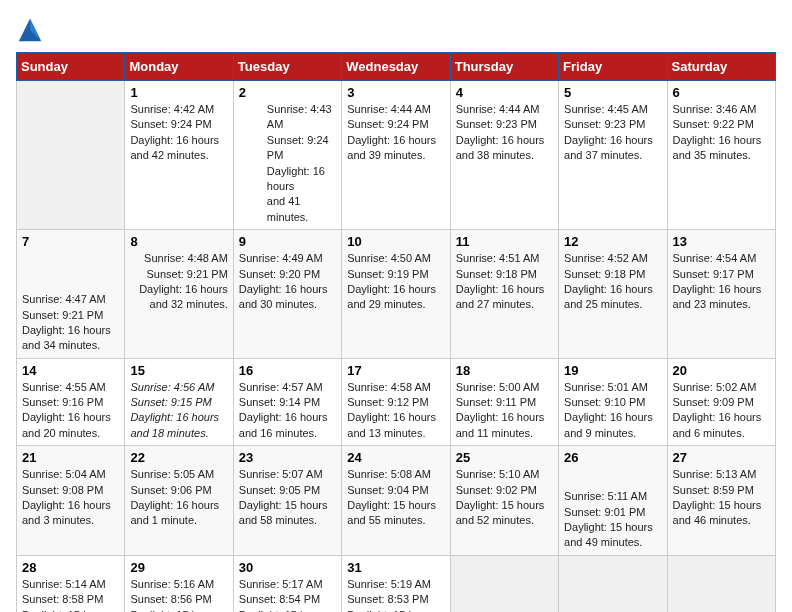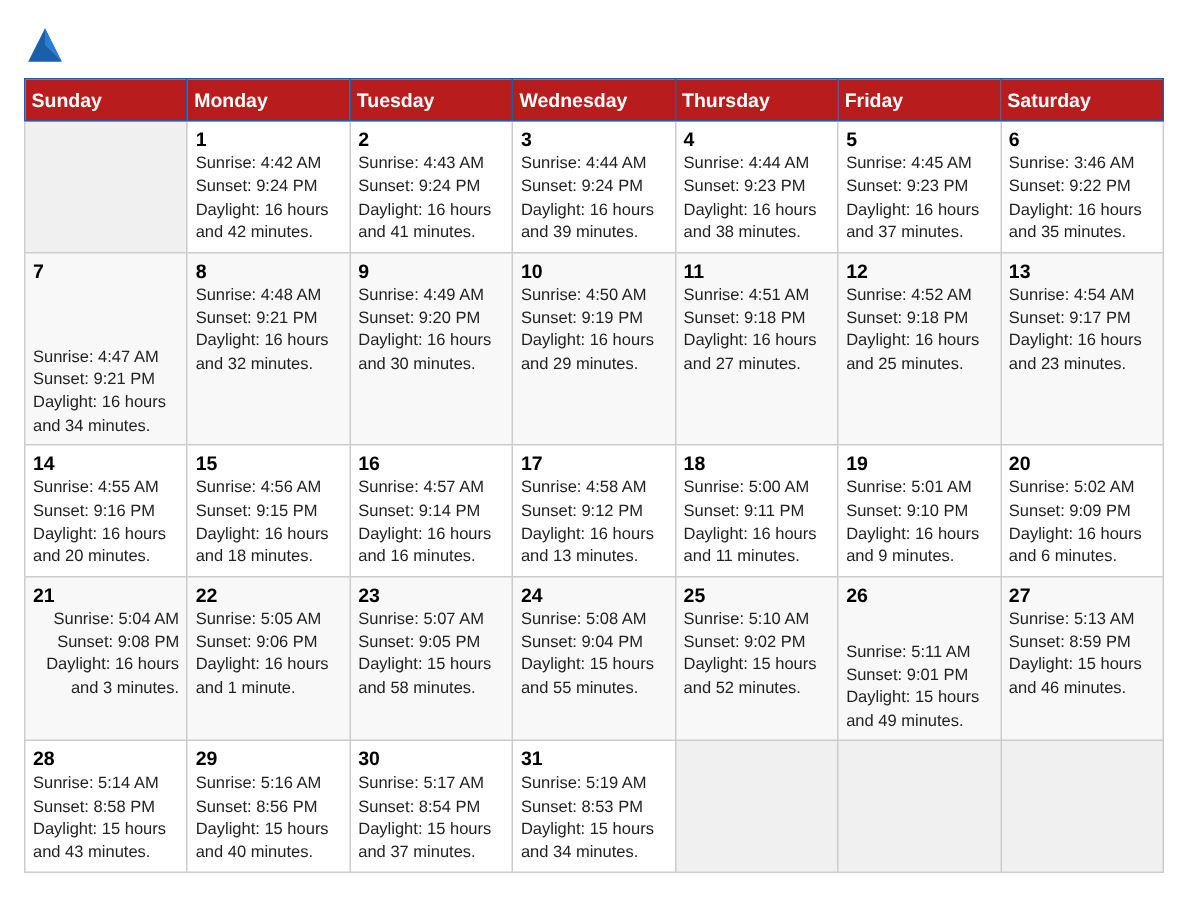--- a/index.html
+++ b/index.html
@@ -130,21 +130,21 @@
         <td class="empty"></td>
         <td>
           <span class="day-number">1</span>
           <div class="day-info" style="white-space: pre-line;">Sunrise: 4:42 AM
 Sunset: 9:24 PM
 Daylight: 16 hours
 and 42 minutes.</div>
         </td>
         <td>
           <span class="day-number">2</span>
-          <div class="day-info" style="white-space: pre-line;">Sunrise: 4:43 AM
+          <div class="day-info" style="white-space: pre-line; margin-left: 28px;">Sunrise: 4:43 AM
 Sunset: 9:24 PM
 Daylight: 16 hours
 and 41 minutes.</div>
         </td>
         <td>
           <span class="day-number">3</span>
           <div class="day-info" style="white-space: pre-line;">Sunrise: 4:44 AM
 Sunset: 9:24 PM
 Daylight: 16 hours
 and 39 minutes.</div>
@@ -174,21 +174,21 @@
       <tr>
         <td>
           <span class="day-number">7</span>
           <div class="day-info" style="white-space: pre-line; margin-top: 43px;">Sunrise: 4:47 AM
 Sunset: 9:21 PM
 Daylight: 16 hours
 and 34 minutes.</div>
         </td>
         <td>
           <span class="day-number">8</span>
-          <div class="day-info" style="white-space: pre-line;">Sunrise: 4:48 AM
+          <div class="day-info" style="white-space: pre-line; text-align: right;">Sunrise: 4:48 AM
 Sunset: 9:21 PM
 Daylight: 16 hours
 and 32 minutes.</div>
         </td>
         <td>
           <span class="day-number">9</span>
           <div class="day-info" style="white-space: pre-line;">Sunrise: 4:49 AM
 Sunset: 9:20 PM
 Daylight: 16 hours
 and 30 minutes.</div>
@@ -225,21 +225,21 @@
       <tr>
         <td>
           <span class="day-number">14</span>
           <div class="day-info" style="white-space: pre-line;">Sunrise: 4:55 AM
 Sunset: 9:16 PM
 Daylight: 16 hours
 and 20 minutes.</div>
         </td>
         <td>
           <span class="day-number">15</span>
-          <div class="day-info" style="white-space: pre-line;">Sunrise: 4:56 AM
+          <div class="day-info" style="white-space: pre-line; font-style: italic;">Sunrise: 4:56 AM
 Sunset: 9:15 PM
 Daylight: 16 hours
 and 18 minutes.</div>
         </td>
         <td>
           <span class="day-number">16</span>
           <div class="day-info" style="white-space: pre-line;">Sunrise: 4:57 AM
 Sunset: 9:14 PM
 Daylight: 16 hours
 and 16 minutes.</div>
@@ -269,21 +269,21 @@
           <span class="day-number">20</span>
           <div class="day-info" style="white-space: pre-line;">Sunrise: 5:02 AM
 Sunset: 9:09 PM
 Daylight: 16 hours
 and 6 minutes.</div>
         </td>
       </tr>
       <tr>
         <td>
           <span class="day-number">21</span>
-          <div class="day-info" style="white-space: pre-line; text-align: right;">Sunrise: 5:04 AM
+          <div class="day-info" style="white-space: pre-line;">Sunrise: 5:04 AM
 Sunset: 9:08 PM
 Daylight: 16 hours
 and 3 minutes.</div>
         </td>
         <td>
           <span class="day-number">22</span>
           <div class="day-info" style="white-space: pre-line;">Sunrise: 5:05 AM
 Sunset: 9:06 PM
 Daylight: 16 hours
 and 1 minute.</div>

